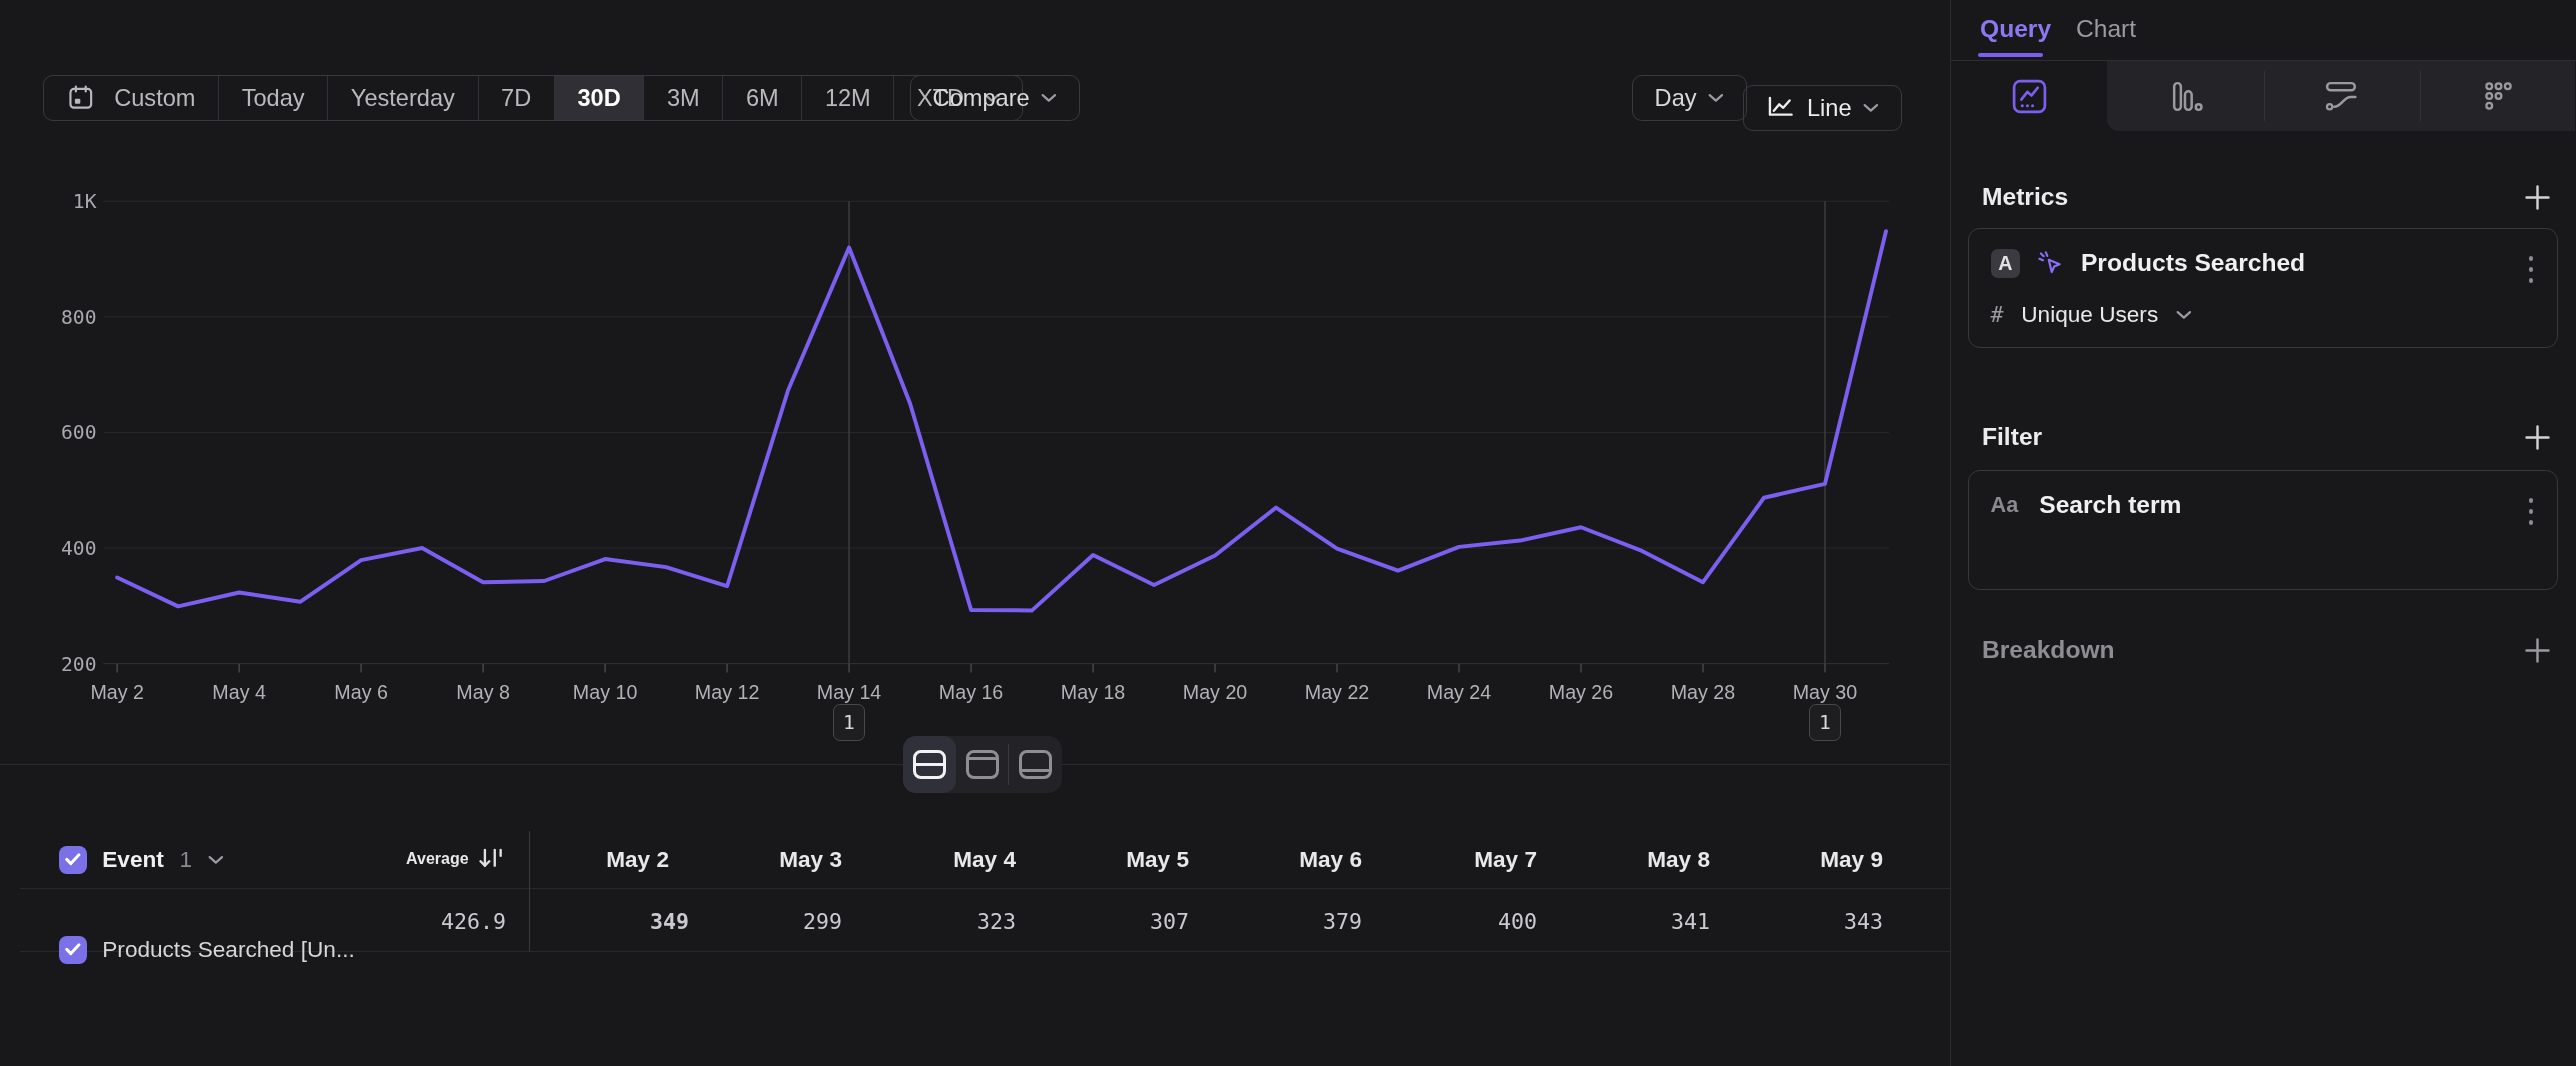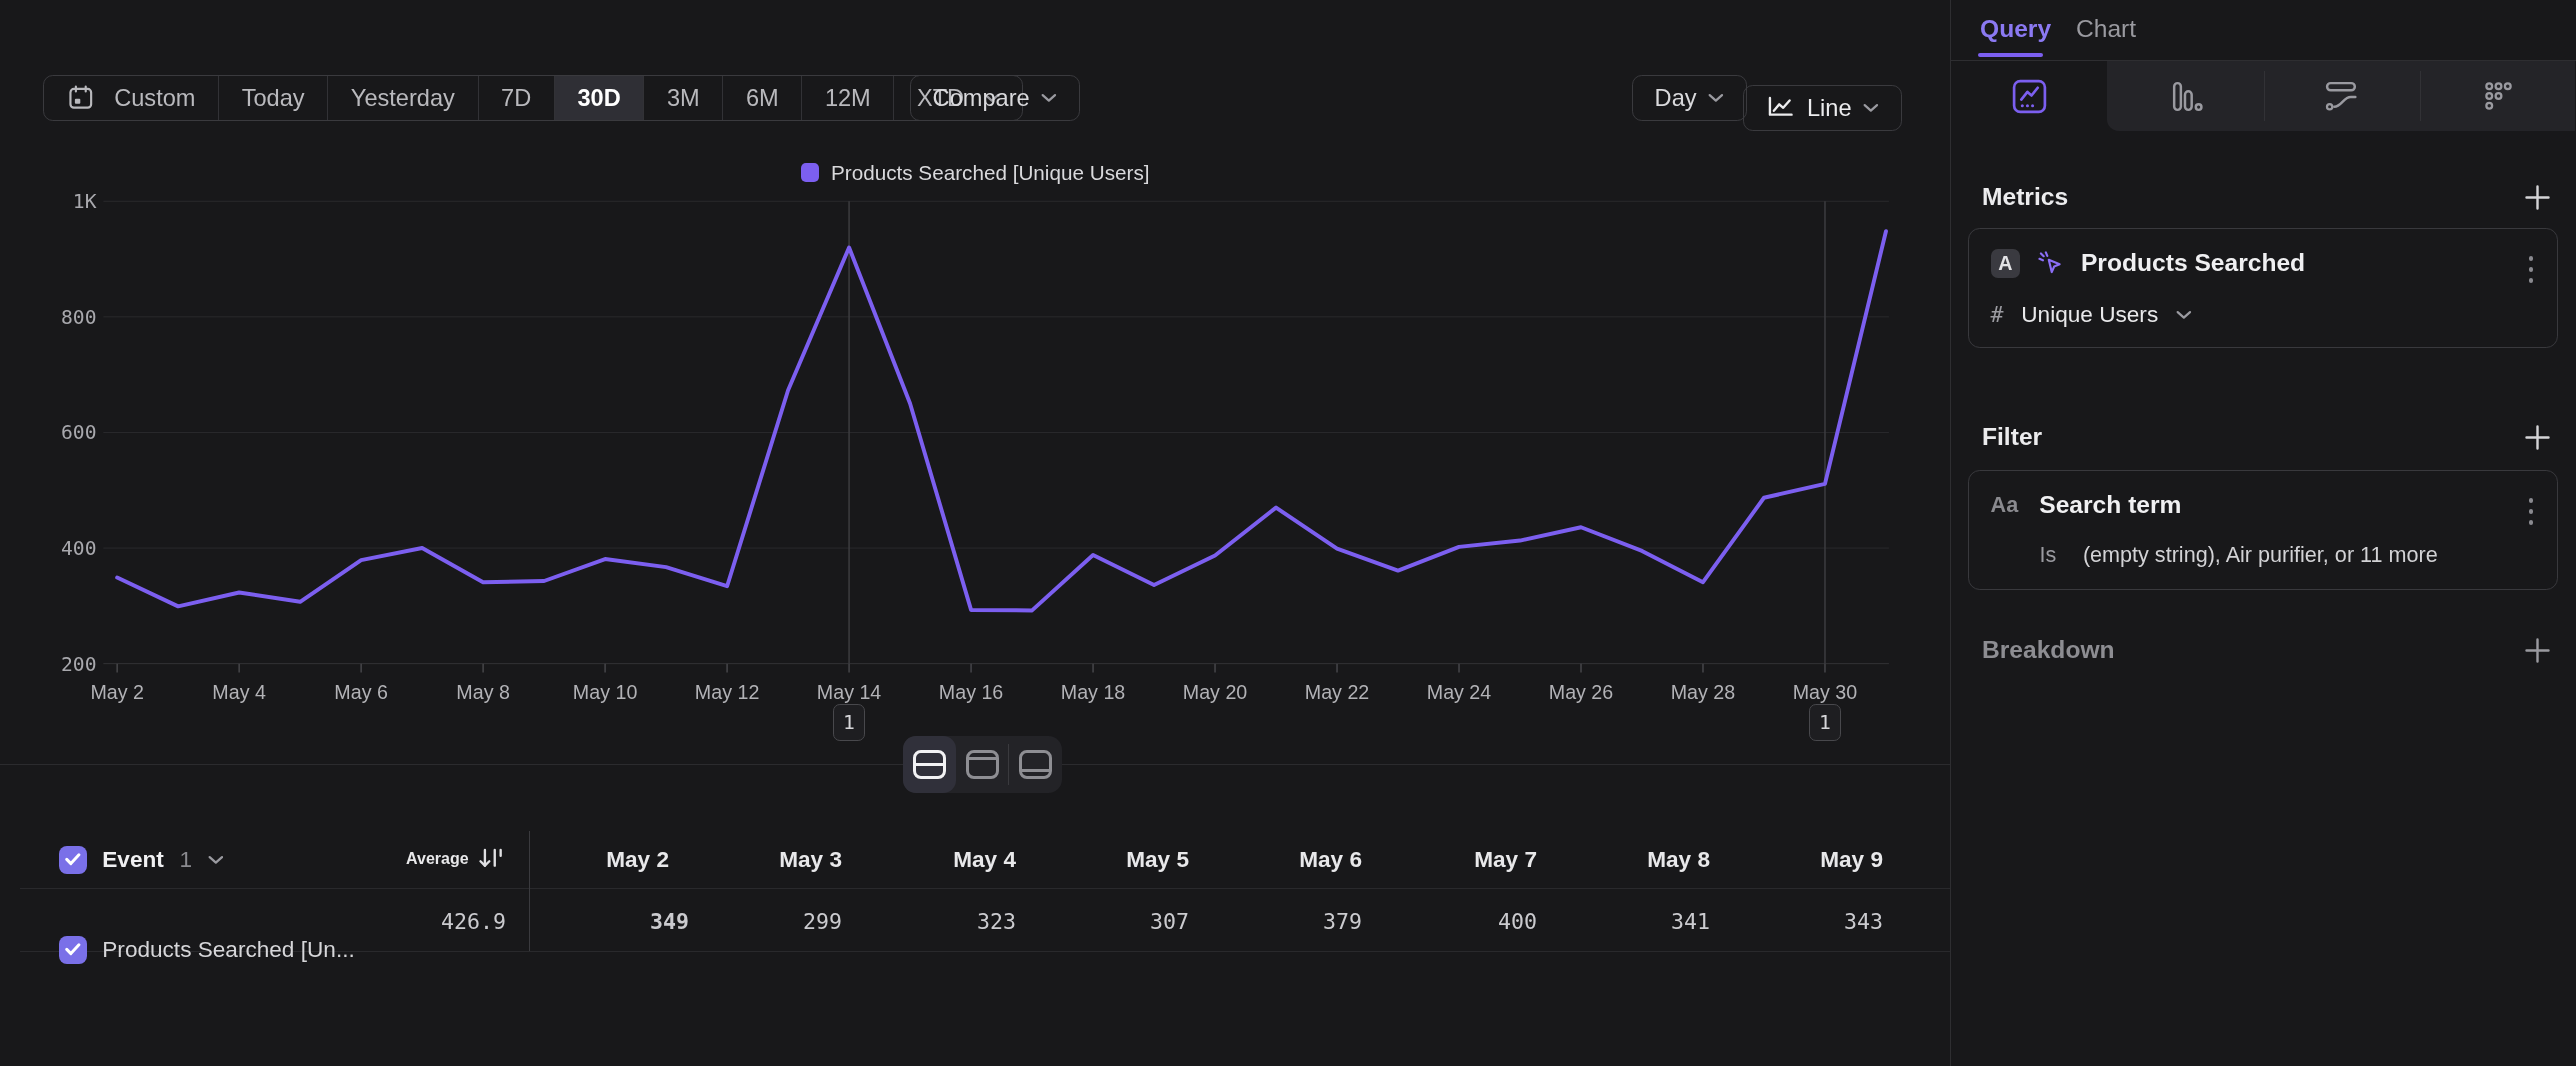--- a/index.html
+++ b/index.html
@@ -154,24 +154,20 @@
     <svg width="29.5" height="25.6" viewBox="0 0 30 26" fill="none">
       <path d="M4 3 V20 H26" stroke="#ececee" stroke-width="2.4" stroke-linecap="round" stroke-linejoin="round"></path>
       <path d="M8 16 L13.5 9.5 L17.5 13 L24 5.5" stroke="#ececee" stroke-width="2.4" stroke-linecap="round" stroke-linejoin="round"></path>
     </svg>
     <span>Line</span>
     <svg width="15.7" height="9.8" viewBox="0 0 14 8" fill="none">
         <path d="M1.5 1.5 L7 6.5 L12.5 1.5" stroke="#9a9aa0" stroke-width="2" stroke-linecap="round" stroke-linejoin="round"></path>
       </svg>
   </div>
 
-  <div class="abs" id="legend">
-    <span id="legend-swatch" style="background: rgb(124, 95, 240);"></span>
-    <span>Products Searched [Unique Users]</span>
-  </div>
 
   <div class="abs" id="chart-wrap">
     <svg id="chart-svg" width="1950" height="606" viewBox="0 0 1982 616">
         <line x1="105" y1="45" x2="1920" y2="45" stroke="#2a2a2d" stroke-width="1"></line>
         <text x="98" y="52" text-anchor="end">1K</text>
         <line x1="105" y1="162.5" x2="1920" y2="162.5" stroke="#2a2a2d" stroke-width="1"></line>
         <text x="98" y="169.5" text-anchor="end">800</text>
         <line x1="105" y1="280" x2="1920" y2="280" stroke="#2a2a2d" stroke-width="1"></line>
         <text x="98" y="287" text-anchor="end">600</text>
         <line x1="105" y1="397.5" x2="1920" y2="397.5" stroke="#2a2a2d" stroke-width="1"></line>
@@ -353,24 +349,20 @@
   <div class="abs card" style="top:470px; height:120px">
     <div class="card-row1">
       <span class="badge-aa">Aa</span>
       <span class="card-title">Search term</span>
     </div>
     <div class="kebab">
         <i></i>
         <i></i>
         <i></i>
       </div>
-    <div class="card-row2" style="padding-left:49px">
-      <span class="op">Is</span>
-      <span class="filter-val">(empty string), Air purifier, or 11 more</span>
-    </div>
   </div>
 
   <div class="abs sec-head" id="breakdown-head" style="top:636px">Breakdown</div>
   <svg class="abs plus-btn" style="top:634px" viewBox="0 0 30 30">
       <path d="M15 5 V25 M5 15 H25" stroke="#9a9aa0" stroke-width="2.2" stroke-linecap="round"></path>
     </svg>
 
 <div class="abs date-head" style="left: 512px; width: 157px;">May 2</div>
     <div class="abs num-cell" style="left: 532px; width: 157px; font-weight: bold;">349</div>
     <div class="abs date-head" style="left: 685px; width: 157px;">May 3</div>

